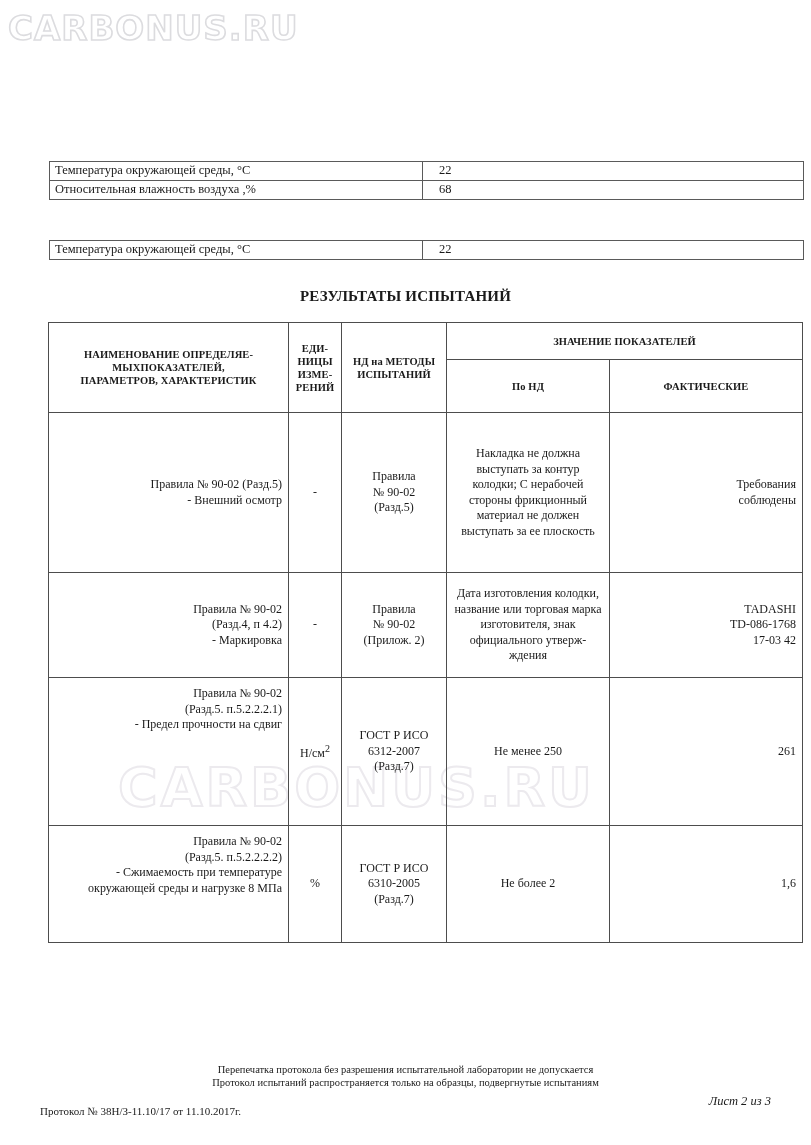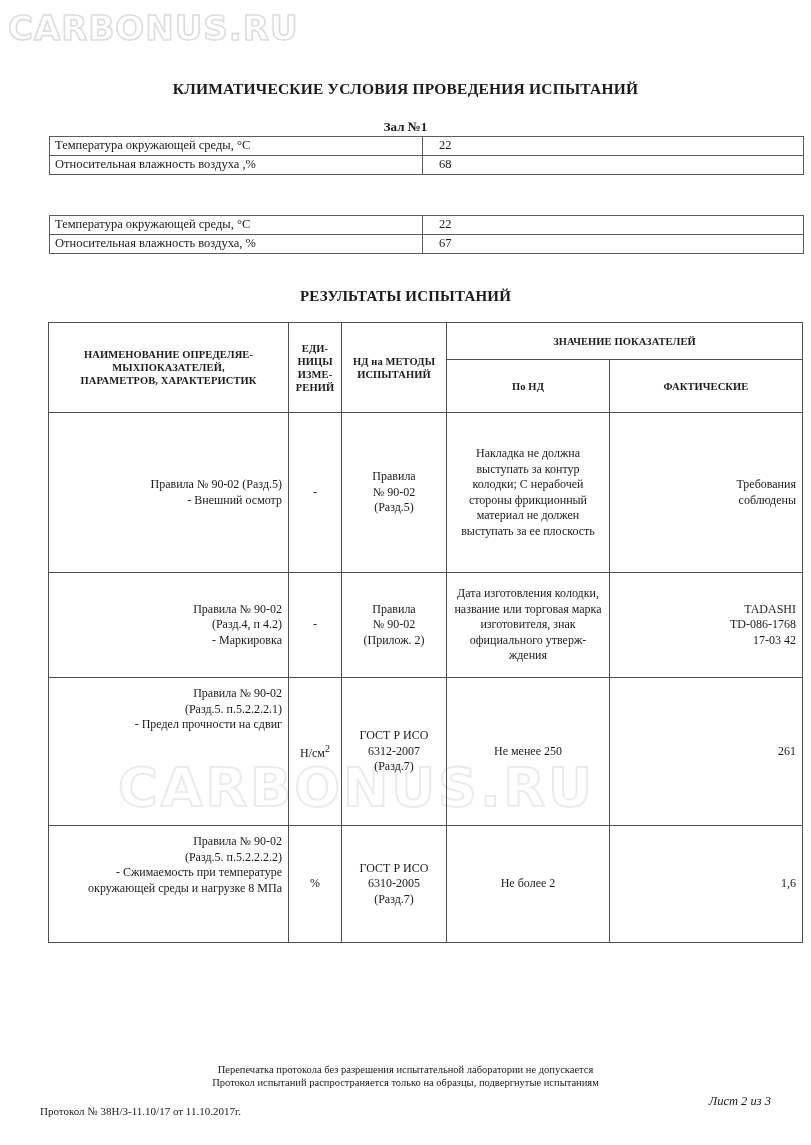--- a/index.html
+++ b/index.html
@@ -72,20 +72,21 @@
   #hall-label { left: 0; right: 0; text-align: center; top: 119px; }
   #room-label { left: 0; right: 0; text-align: center; top: 198px; }
 
   
   table.climate {
     position: absolute;
     border-collapse: collapse;
     table-layout: fixed;
     z-index: 2;
     background: transparent;
+    margin-top: 25px;
   }
   table.climate td {
     border: 1px solid #5a5a5a;
     font-size: 12.5px;
     height: 17px;
     padding: 0px 0px 1px 5px;
     vertical-align: middle;
     line-height: 15px;
   }
   table.climate td.val { padding-left: 16px; }
@@ -165,23 +166,21 @@
   }
 </style>
 </head>
 <body>
 
 <div class="page">
 
   <div class="wm wm-topleft">CARBONUS.RU</div>
   <div class="wm wm-center">CARBONUS.RU</div>
 
-  <div class="doc-title" id="title-climate">КЛИМАТИЧЕСКИЕ УСЛОВИЯ ПРОВЕДЕНИЯ ИСПЫТАНИЙ</div>
-
-  <div class="sub-title" id="hall-label">Зал №1</div>
+
   <table class="climate" id="climate-hall">
     <colgroup>
         <col style="width:373px">
         <col style="width:381px">
       </colgroup>
     <tbody>
       <tr>
         <td>Температура окружающей среды, °С</td>
         <td class="val">22</td>
       </tr>
@@ -194,24 +193,20 @@
 
   <table class="climate" id="climate-room">
     <colgroup>
         <col style="width:373px">
         <col style="width:381px">
       </colgroup>
     <tbody>
       <tr>
         <td>Температура окружающей среды, °С</td>
         <td class="val">22</td>
-      </tr>
-      <tr>
-        <td>Относительная влажность воздуха, %</td>
-        <td class="val">67</td>
       </tr>
     </tbody>
   </table>
 
   <div class="doc-title" id="title-results">РЕЗУЛЬТАТЫ ИСПЫТАНИЙ</div>
 
   <table class="results">
     <colgroup>
       <col style="width:240px">
       <col style="width:53px">

